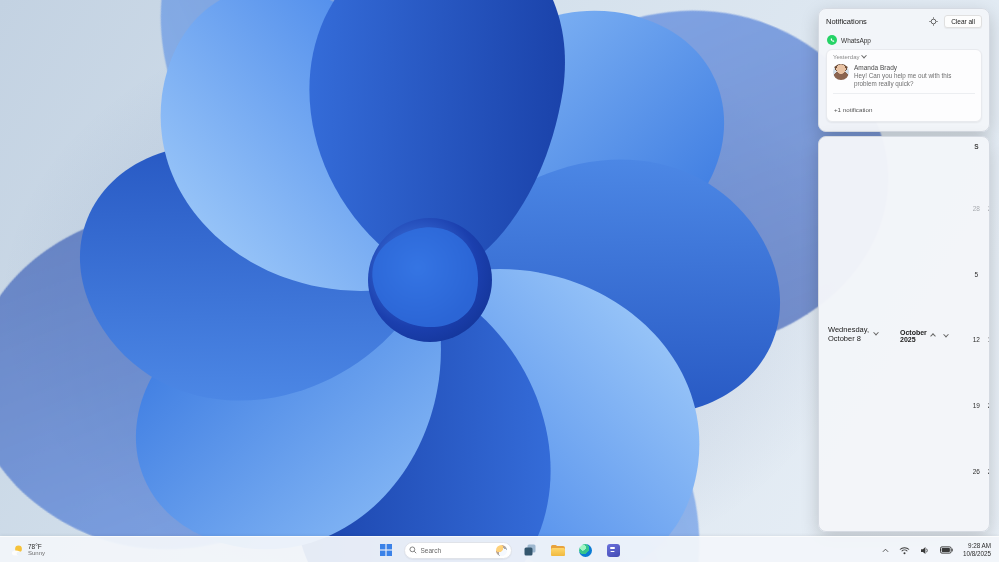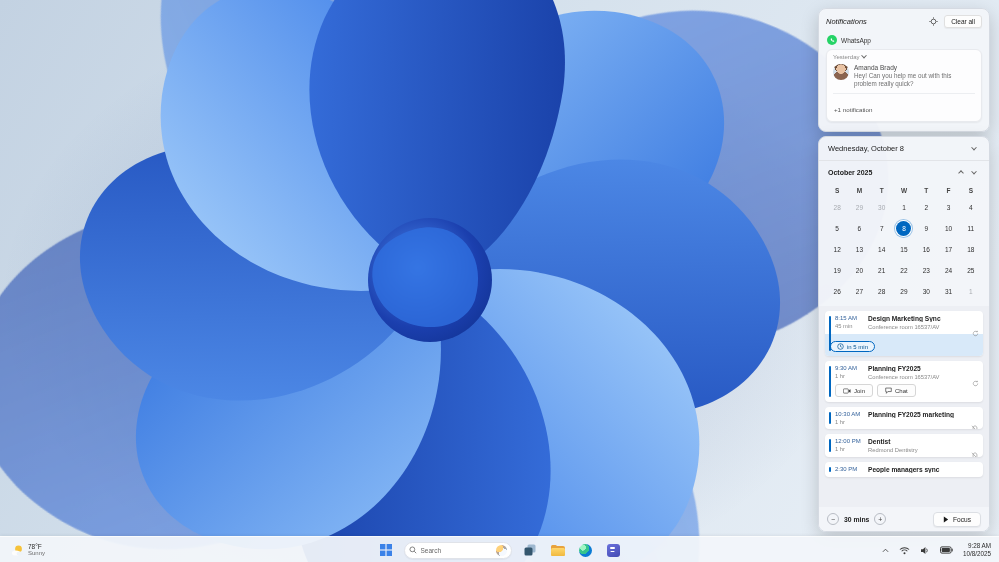--- a/index.html
+++ b/index.html
@@ -7,25 +7,25 @@
   body { position: relative; background: linear-gradient(120deg,#c3d2e2 0%,#d2dfeb 35%,#e0e9f2 70%,#e9f0f7 100%); }
 
   
   .desktop { position: absolute; inset: 0; }
   .bloom { position: absolute; left: -70px; top: -40px; }
 
   
   .panel { position: absolute; right: 9px; width: 172px; background: rgba(243,245,249,0.97);
            border: 1px solid #d5dae2; border-radius: 8px; box-shadow: 0 6px 18px rgba(0,0,0,0.18); overflow: hidden; }
   .notif-panel { top: 8px; height: 124px; padding: 6px 7px; }
-  .cal-panel { top: 136px; height: 396px; display: flex; flex-direction: column; }
+  .cal-panel { top: 136px; height: 396px; display: flex; flex-direction: row; }
 
   
   .notif-header { display: flex; align-items: center; gap: 4px; }
-  .notif-title { font-size: 7.5px; color: #1a1a1a; flex: 1; font-style: italic; }
+  .notif-title { font-size: 7.5px; color: #1a1a1a; flex: 1; }
   .icon-btn { display: inline-flex; align-items: center; justify-content: center; width: 13px; height: 13px; border-radius: 3px; cursor: default; }
   .clear-all { font-size: 6.5px; color: #1a1a1a; background: #fdfdfd; border: 1px solid #e0e0e0; border-radius: 3px; padding: 2px 6px; box-shadow: 0 1px 1px rgba(0,0,0,.05); }
   .app-row { display: flex; align-items: center; gap: 4px; margin: 7px 1px 4px; }
   .wa-icon { width: 10px; height: 10px; border-radius: 50%; background: #25d366; display: inline-flex; align-items: center; justify-content: center; }
   .app-name { font-size: 6.5px; color: #333; }
   .notif-card { background: #fdfdfe; border: 1px solid #e8eaee; border-radius: 6px; padding: 4px 6px; box-shadow: 0 1px 2px rgba(0,0,0,.06); }
   .group-row { display: flex; align-items: center; gap: 3px; margin-bottom: 4px; }
   .group-label { font-size: 6px; color: #8a8a8a; }
   .msg-row { display: flex; gap: 5px; }
   .avatar { width: 16px; height: 16px; border-radius: 50%; flex: 0 0 auto;

